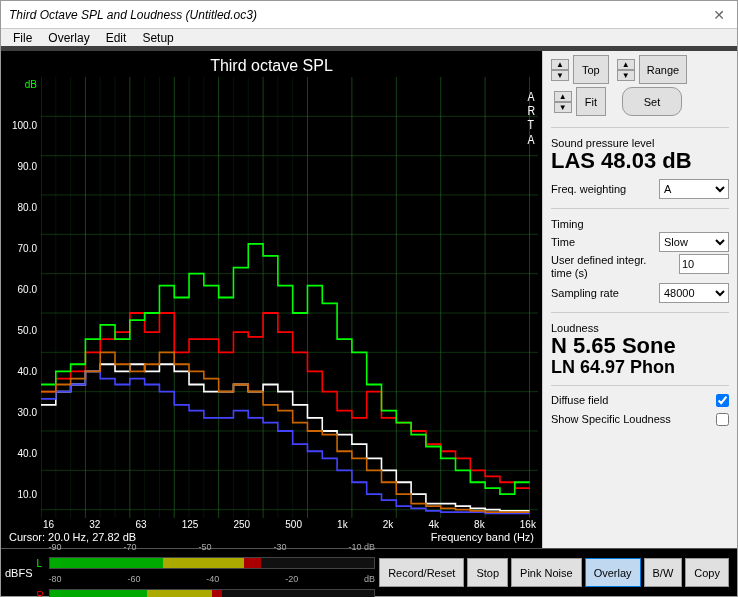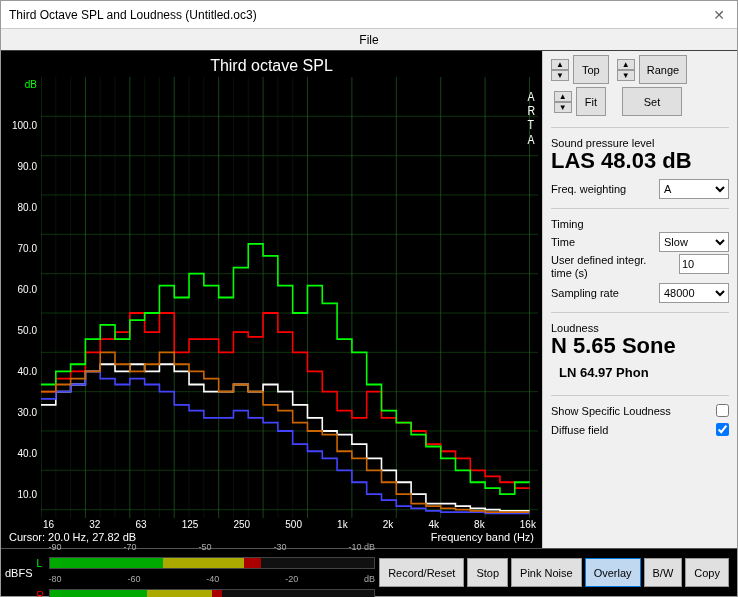--- a/index.html
+++ b/index.html
@@ -1,24 +1,24 @@
 <!DOCTYPE html>
 <html><head>
   <meta charset="utf-8">
   <style>
     * { box-sizing: border-box; margin: 0; padding: 0; }
     body { font-family: 'Segoe UI', Arial, sans-serif; font-size: 12px; background: #f0f0f0; width: 738px; height: 597px; overflow: hidden; }
 
     .window { width: 738px; height: 597px; background: #f0f0f0; border: 1px solid #999; display: flex; flex-direction: column; }
 
     .title-bar { background: #fff; border-bottom: 1px solid #ccc; display: flex; align-items: center; justify-content: space-between; padding: 4px 8px; height: 28px; }
-    .title-text { font-size: 12px; color: #000; }
+    .title-text { font-size: 12px; color: #000; font-style: italic; }
     .close-btn { width: 20px; height: 20px; background: none; border: none; cursor: pointer; font-size: 14px; color: #666; display: flex; align-items: center; justify-content: center; }
 
-    .menu-bar { display: flex; gap: 0; padding: 2px 4px; border-bottom: 1px solid #404040; background: #f0f0f0; height: 22px; align-items: center; flex-direction: column; }
+    .menu-bar { display: flex; gap: 0; padding: 2px 4px; border-bottom: 5px solid #404040; background: #f0f0f0; height: 22px; align-items: center; }
     .menu-item { padding: 2px 8px; font-size: 12px; cursor: pointer; color: #000; }
 
     .main-content { display: flex; flex: 1; overflow: hidden; }
 
     
     .chart-area { flex: 1; background: #000; position: relative; display: flex; flex-direction: column; padding: 4px; min-width: 0; }
 
     .chart-title { color: #fff; text-align: center; font-size: 16px; padding: 2px 0; }
 
     .chart-wrapper { flex: 1; display: flex; position: relative; }
@@ -41,21 +41,21 @@
 
     .section-label { font-size: 11px; color: #000; font-weight: normal; margin-top: 2px; }
     .spl-value { font-size: 22px; font-weight: bold; color: #000; margin: 0; line-height: 1.1; }
 
     .control-row { display: flex; align-items: center; justify-content: space-between; margin: 2px 0; }
     .control-label { font-size: 11px; color: #000; }
     select.small-select { font-size: 11px; width: 70px; height: 20px; border: 1px solid #999; background: #fff; }
     input.small-input { font-size: 11px; width: 50px; height: 20px; border: 1px solid #999; padding: 0 2px; }
 
     .loudness-value { font-size: 22px; font-weight: bold; color: #000; line-height: 1.1; margin: 0; }
-    .loudness-subvalue { font-size: 13px; font-weight: bold; color: #000; line-height: 1.1; margin: 8px; }
+    .loudness-subvalue { font-size: 18px; font-weight: bold; color: #000; line-height: 1.1; margin: 0; }
 
     .checkbox-row { display: flex; align-items: center; justify-content: space-between; margin: 1px 0; }
     .checkbox-label { font-size: 11px; }
     input[type=checkbox] { width: 13px; height: 13px; }
 
     hr.divider { border: none; border-top: 1px solid #ccc; margin: 3px 0; }
   </style>
 </head>
 <body>
 
@@ -205,21 +205,21 @@
         </div>
         <div style="display:flex;flex-direction:column;align-items:center;gap:3px;">
           <div style="display:flex;gap:4px;align-items:center;">
             <div style="display:flex;flex-direction:column;">
               <button style="width:18px;height:11px;background:#e0e0e0;border:1px solid #999;cursor:pointer;font-size:8px;display:flex;align-items:center;justify-content:center;">▲</button>
               <button style="width:18px;height:11px;background:#e0e0e0;border:1px solid #999;cursor:pointer;font-size:8px;display:flex;align-items:center;justify-content:center;">▼</button>
             </div>
             <button class="btn" style="padding:2px 7px;">Range</button>
           </div>
           <div>
-            <button class="btn" style="padding:2px 21px;">Set</button>
+            <button class="btn" style="padding:2px 21px;border-radius:10px;">Set</button>
           </div>
         </div>
       </div>
 
       <hr class="divider">
 
       <div>
         <div class="section-label">Sound pressure level</div>
         <div class="spl-value">LAS 48.03 dB</div>
       </div>
@@ -261,26 +261,26 @@
 
       <div>
         <div class="section-label">Loudness</div>
         <div class="loudness-value">N 5.65 Sone</div>
         <div class="loudness-subvalue">LN 64.97 Phon</div>
       </div>
 
       <hr class="divider">
 
       <div class="checkbox-row">
+        <span class="checkbox-label">Diffuse field</span>
+        <input type="checkbox" checked="" style="">
+      </div>
+      <div class="checkbox-row">
         <span class="checkbox-label">Show Specific Loudness</span>
         <input type="checkbox" style="">
-      </div>
-      <div class="checkbox-row">
-        <span class="checkbox-label">Diffuse field</span>
-        <input type="checkbox" checked="" style="">
       </div>
     </div>
   </div>
 
   <div class="bottom-bar">
     <span class="dbfs-label">dBFS</span>
 
     <div class="level-meter">
 
       <div style="display:flex;justify-content:space-between;color:#aaa;font-size:9px;padding:0 0 1px 12px;">

